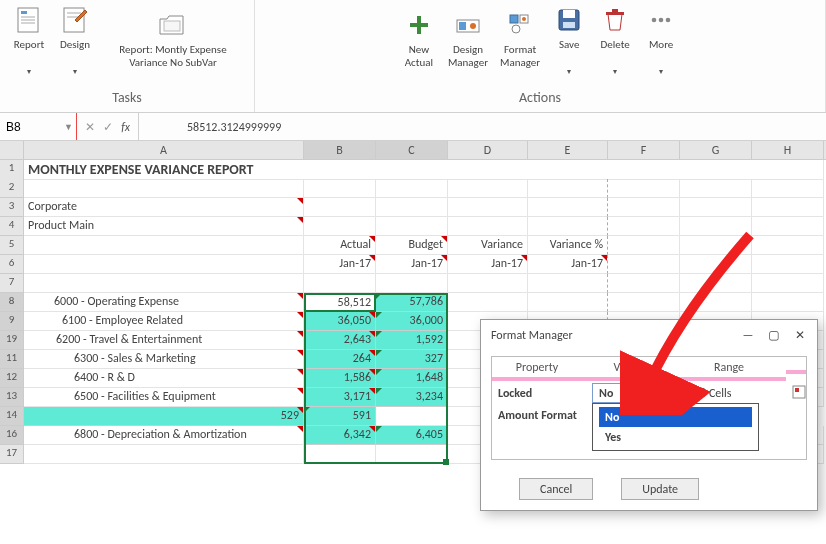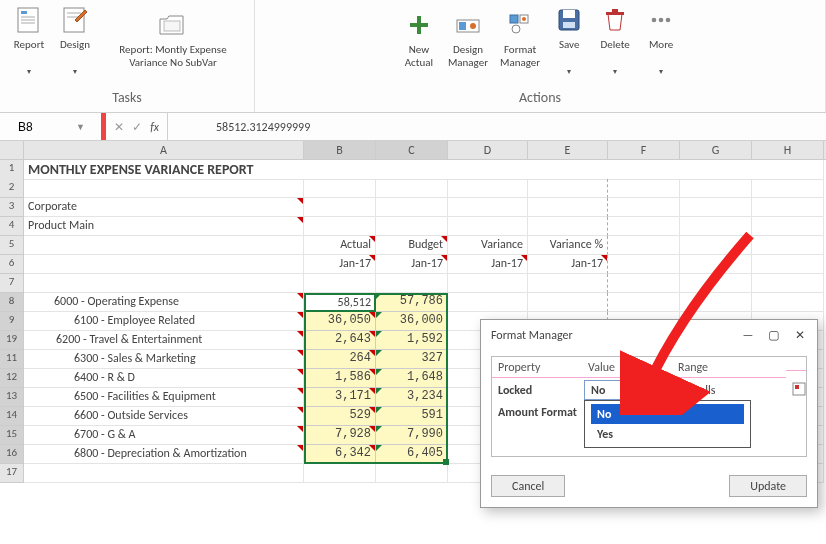--- a/index.html
+++ b/index.html
@@ -71,26 +71,26 @@
   }
   
   .fbar {
     display: flex;
     align-items: stretch;
     border-bottom: 1px solid #d0d0d0;
     height: 28px;
     background: #fdfdfd;
   }
   .namebox {
-    width: 106px;
-    border-right: 5px solid #ef4444;
+    width: 77px;
+    border-right: 1px solid #ef4444;
     display: flex;
     align-items: center;
     padding: 0 4px;
-    justify-content: center;
+    justify-content: space-between;
   }
   .namebox input {
     border: none;
     width: 60px;
     font-size: 12px;
     outline: none;
     background: transparent;
   }
   .fxbox {
     display: flex;
@@ -145,23 +145,22 @@
     padding: 1px 4px;
     font-size: 12px;
     white-space: nowrap;
     overflow: visible;
     position: relative;
   }
   .b { font-weight: normal; }
   .tr { text-align: right; }
   .title { font-size: 14px; font-weight: bold; }
   .sel-range {
-    background: #fef9c3;
+    background: #5eead4;
     border-color: #ccc;
-    font-family: Liberation Mono, monospace;
   }
   .rangebox {
     position: absolute;
     border: 2px solid #1a7b3d;
     pointer-events: none;
   }
   .fillhandle {
     position:absolute; width:6px; height:6px; background:#1a7b3d; right:-3px; bottom:-3px;
   }
   .redtri {
@@ -193,42 +192,42 @@
   .dlg-sys div { width:14px; text-align:center; cursor:pointer; }
   .dlg-body { padding: 6px 10px 8px 10px; }
   .dlg-grid {
     border: 1px solid #bbb;
   }
   .dlg-hdr, .dlg-row {
     display:grid;
     grid-template-columns: 90px 90px 1fr 20px;
     align-items:center;
   }
-  .dlg-hdr div { padding: 3px 6px; border-bottom:1px solid #f9a8d4; color:#555; }
+  .dlg-hdr div { padding: 3px 6px; border-bottom:4px solid #f9a8d4; color:#555;text-align:center; }
   .dlg-row div { padding: 3px 6px; }
-  .dlg-row.bact { font-weight:bold; }
+  .dlg-row.bact { font-weight:bold;gap:8px; }
   .dlg-select {
     position: relative;
     border: 1px solid #7a9ccf;
     background:#fff;
     height:20px;
     display:flex; align-items:center; justify-content:space-between;
     padding: 0 4px;
   }
   .dlg-dd {
     position:absolute;
     left:-1px; top:19px;
     width: 167px;
     border:1px solid #555;
     background:#fff;
     z-index:5;
   }
   .dlg-opt { padding:2px 6px; cursor:pointer; }
   .dlg-opt.sel { background:#1a5fce; color:#fff; }
-  .dlg-btns { display:flex; justify-content:space-between; gap:0; padding: 10px; }
+  .dlg-btns { display:flex; justify-content:flex-start; gap:28px; padding: 10px; margin-left: 28px; }
   .dlg-btn {
     border:1px solid #aaa;
     background:#eee;
     padding: 3px 20px;
     cursor:pointer;
   }
   
   .arrow {
     position:absolute;
     left: 620px; top: 225px;
@@ -459,21 +458,21 @@
         <div class="cell tr sel-range">58,512<span class="redtri"></span></div>
         <div class="cell tr sel-range">57,786<span class="greentri"></span></div>
         <div class="cell"></div>
         <div class="cell vdash"></div>
         <div class="cell"></div>
         <div class="cell"></div>
         <div class="cell"></div>
       </div>
       <div class="row">
         <div class="rh sel-rh">9</div>
-        <div class="cell " style="padding-left:50px">6100 - Employee Related<span class="redtri"></span></div>
+        <div class="cell " style="padding-left:38px">6100 - Employee Related<span class="redtri"></span></div>
         <div class="cell tr sel-range">36,050<span class="redtri"></span></div>
         <div class="cell tr sel-range">36,000<span class="greentri"></span></div>
         <div class="cell"></div>
         <div class="cell vdash"></div>
         <div class="cell"></div>
         <div class="cell"></div>
         <div class="cell"></div>
       </div>
       <div class="row">
         <div class="rh sel-rh">19</div>
@@ -514,34 +513,22 @@
         <div class="cell tr sel-range">3,171<span class="redtri"></span></div>
         <div class="cell tr sel-range">3,234<span class="greentri"></span></div>
         <div class="cell"></div>
         <div class="cell vdash"></div>
         <div class="cell"></div>
         <div class="cell"></div>
         <div class="cell"></div>
       </div>
       <div class="row">
         <div class="rh sel-rh">14</div>
-        <div class="cell " style="padding-left:50px">6600 - Outside Services<span class="redtri"></span></div>
         <div class="cell tr sel-range">529<span class="redtri"></span></div>
         <div class="cell tr sel-range">591<span class="greentri"></span></div>
-        <div class="cell"></div>
-        <div class="cell vdash"></div>
-        <div class="cell"></div>
-        <div class="cell"></div>
-        <div class="cell"></div>
-      </div>
-      <div class="row">
-        <div class="rh sel-rh">15</div>
-        <div class="cell " style="padding-left:50px">6700 - G &amp; A<span class="redtri"></span></div>
-        <div class="cell tr sel-range">7,928<span class="redtri"></span></div>
-        <div class="cell tr sel-range">7,990<span class="greentri"></span></div>
         <div class="cell"></div>
         <div class="cell vdash"></div>
         <div class="cell"></div>
         <div class="cell"></div>
         <div class="cell"></div>
       </div>
       <div class="row">
         <div class="rh sel-rh">16</div>
         <div class="cell " style="padding-left:50px">6800 - Depreciation &amp; Amortization<span class="redtri"></span></div>
         <div class="cell tr sel-range">6,342<span class="redtri"></span></div>

